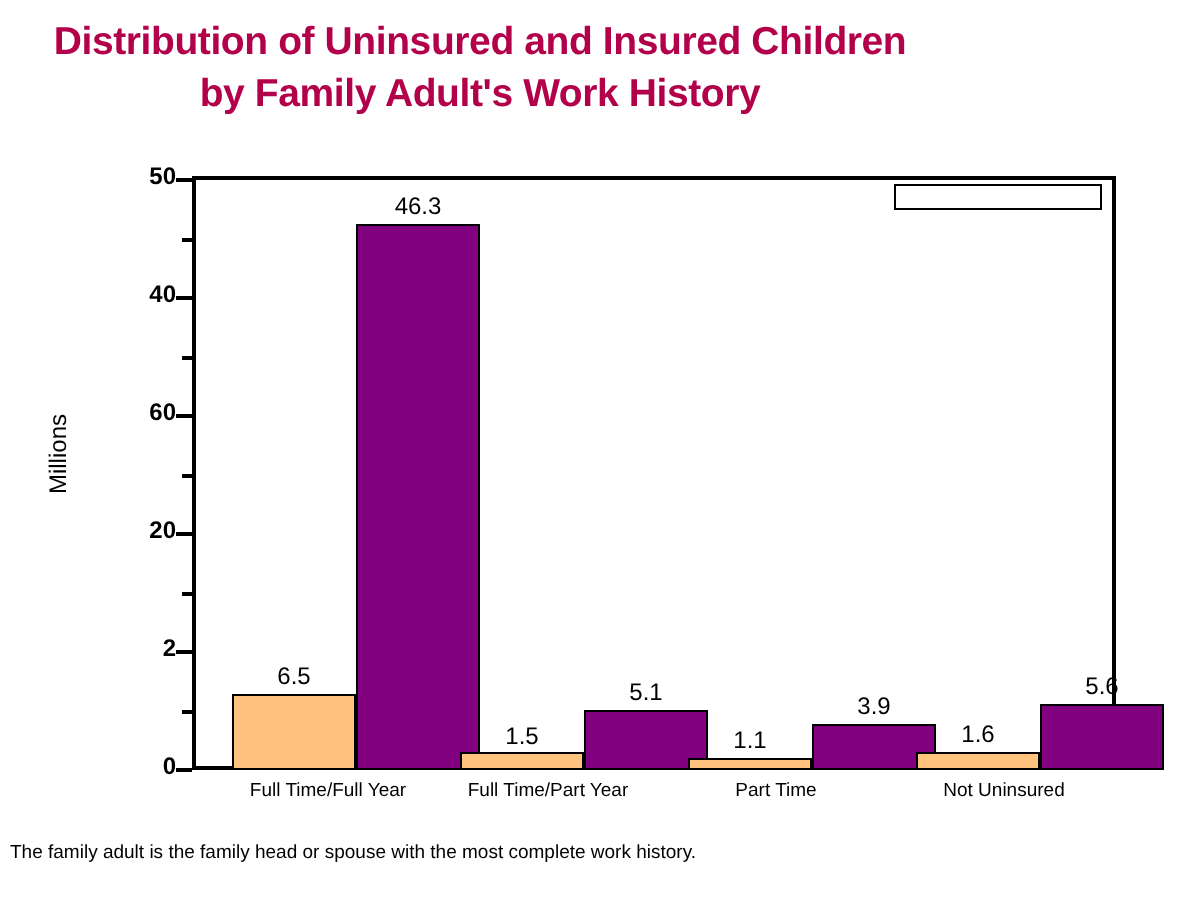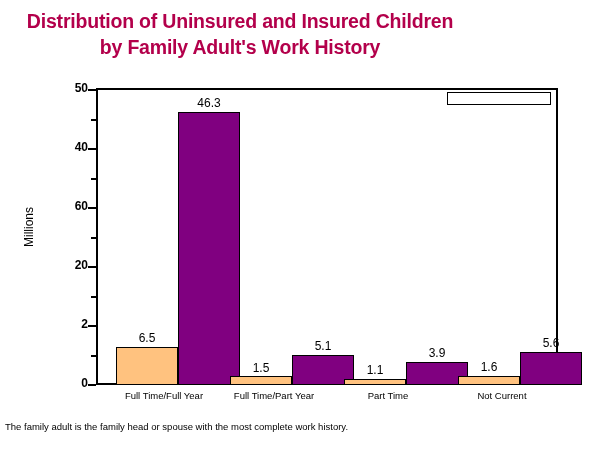--- a/index.html
+++ b/index.html
@@ -236,20 +236,20 @@
   <div class="bar uninsured" style="left:360px; width:62px;  height:9.4px;"></div>
   <div class="bar-value" style="left:360px; width:62px;  bottom:12px;">1.6</div>
   <div class="bar insured" style="left:422px; width:62px;  height:33.0px;"></div>
   <div class="bar-value" style="left:422px; width:62px;  bottom:36px;">5.6</div>
 
 </div>
 
 <div class="x-cat-label" style="left:102px;  width:124px;">Full Time/Full Year</div>
 <div class="x-cat-label" style="left:212px; width:124px;">Full Time/Part Year</div>
 <div class="x-cat-label" style="left:326px; width:124px;">Part Time</div>
-<div class="x-cat-label" style="left:440px; width:124px;">Not Current</div>
+<div class="x-cat-label" style="left:440px; width:124px;">Not Uninsured</div>
 
 <div id="legend">
 </div>
 
 <div id="footnotes">
   <div class="footnote-line">The family adult is the family head or spouse with the most complete work history.</div>
 </div>
 
 </body></html>

